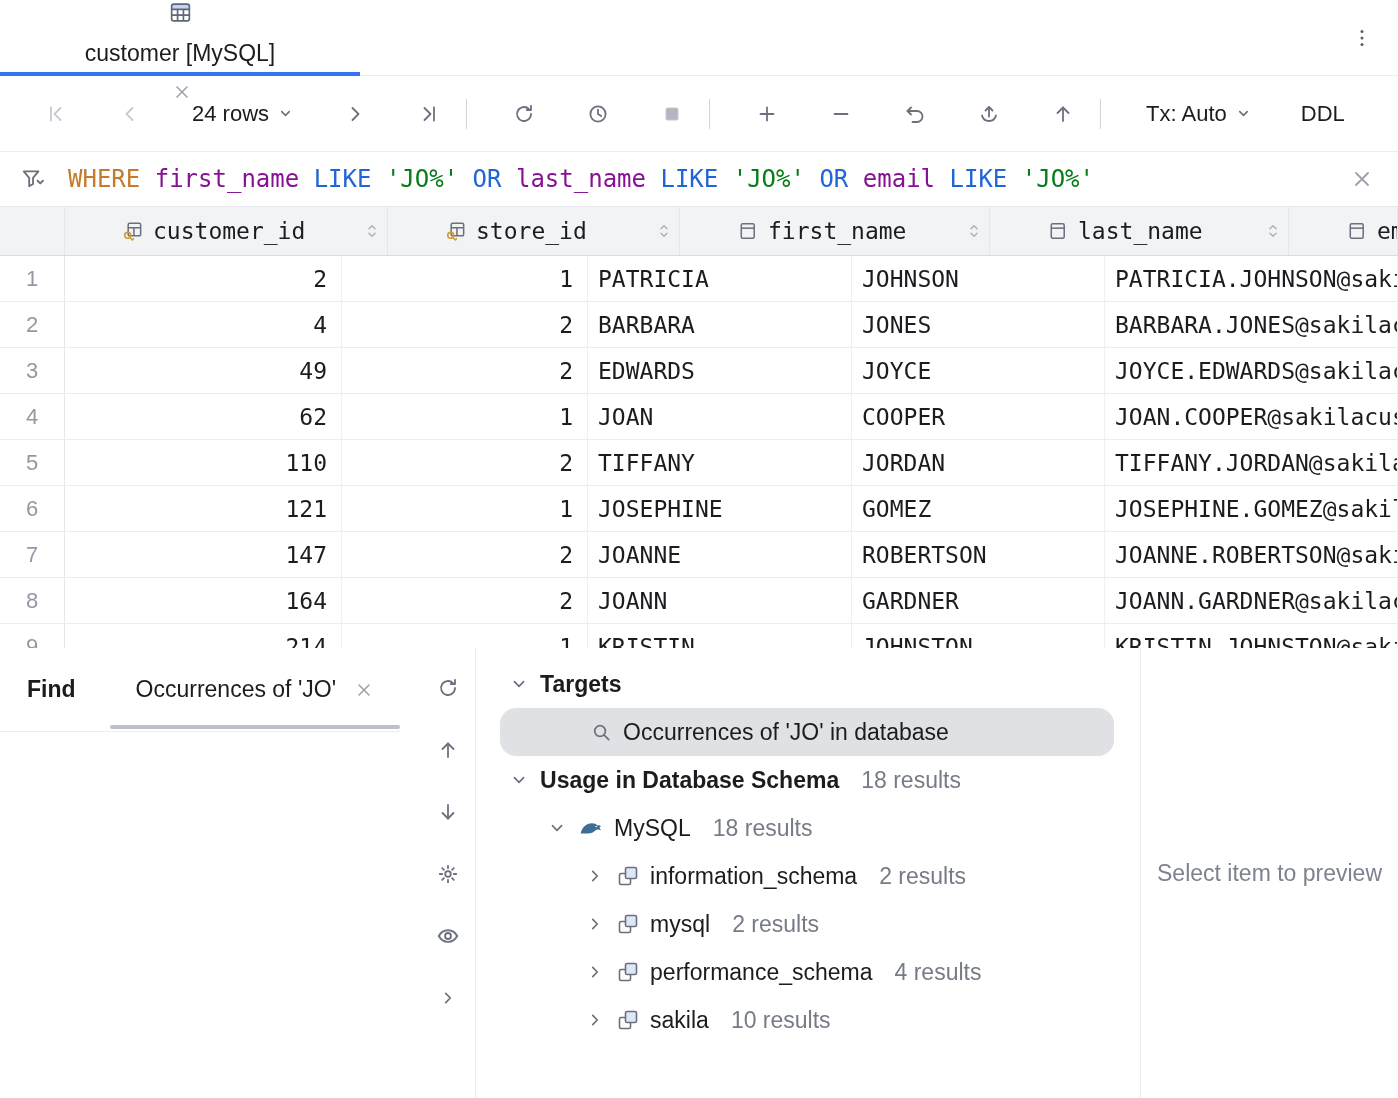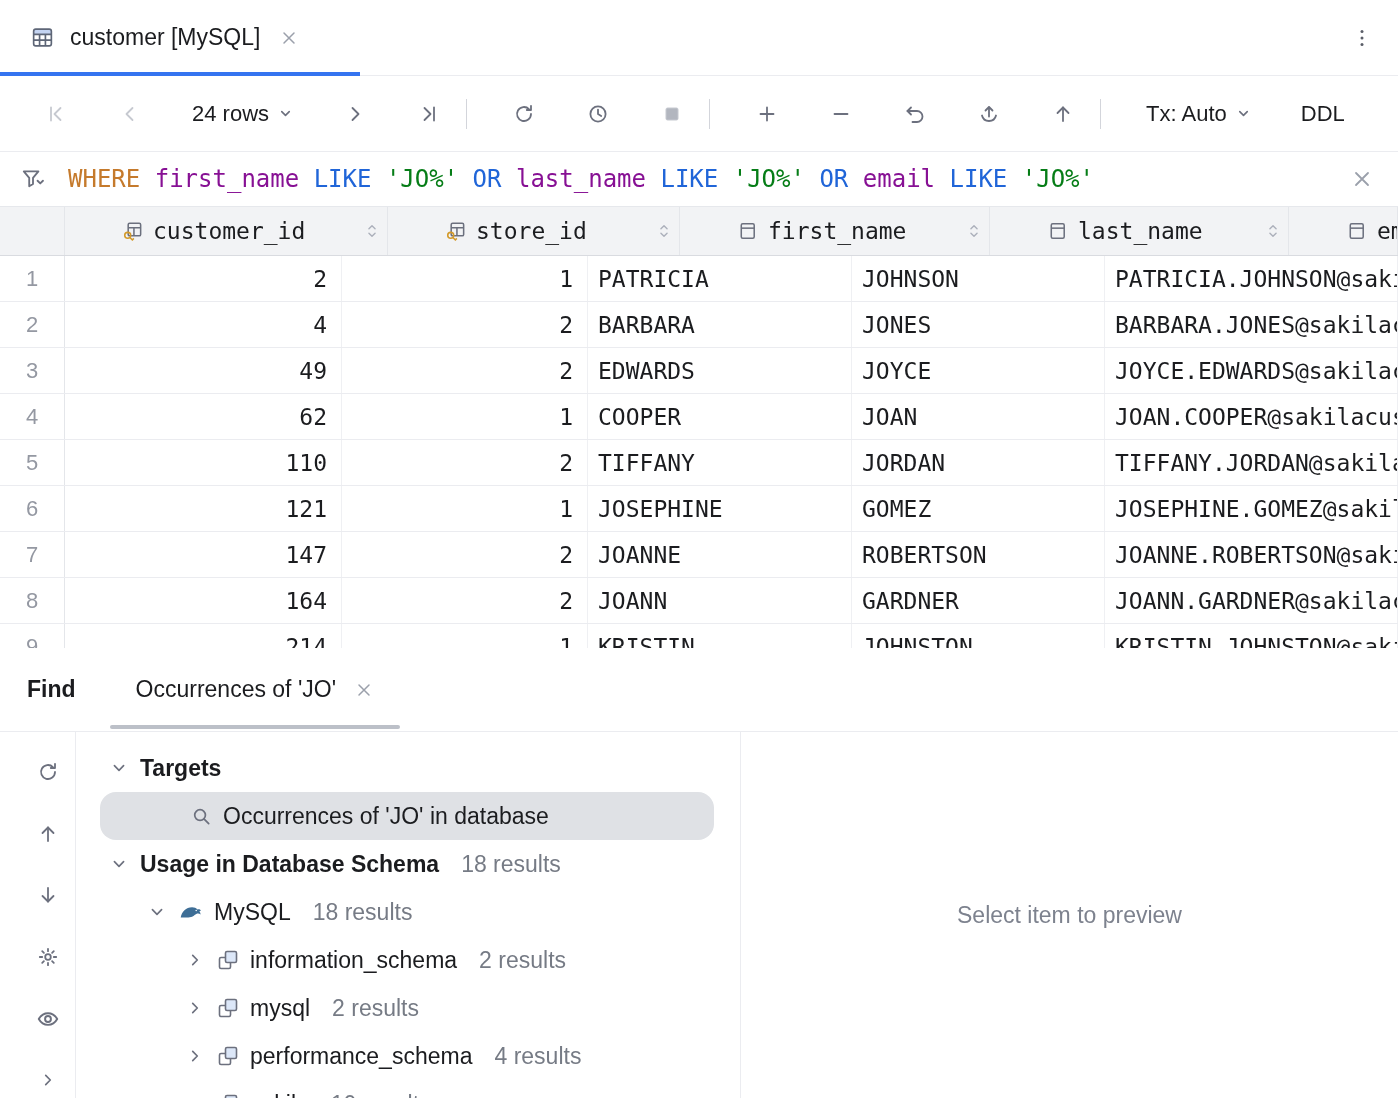--- a/index.html
+++ b/index.html
@@ -3,21 +3,21 @@
 <meta charset="utf-8">
 <style>
   * { margin:0; padding:0; box-sizing:border-box; }
   html,body { width:1398px; height:1098px; overflow:hidden; background:#fff;
     font-family:"Liberation Sans","DejaVu Sans",sans-serif; font-size:22px; color:#1B1C1F; }
   button { background:transparent; border:0; padding:0; cursor:pointer; font:inherit; color:inherit;margin-left:20px; }
   .icon svg { display:block; }
 
   
   .tabbar { height:76px; display:flex; align-items:center; position:relative; border-bottom:1px solid #EBECF0; background:#fff; }
-  .tab { position:relative; height:100%; display:flex; align-items:center; gap:15px; padding:0 30px; width:360px; }
+  .tab { position:relative; height:100%; display:flex; align-items:center; gap:15px; padding:0 30px; width:360px;flex-direction:column; }
   .tab-title { font-size:23px; white-space:nowrap; }
   .tab-close { margin-left:4px; display:flex; }
   .tab-underline { position:absolute; left:0; bottom:-1px; width:100%; height:4px; background:#3574F0; }
   .kebab { margin-left:auto; margin-right:16px; width:40px; height:40px; display:flex; align-items:center; justify-content:center; border-radius:6px; }
 
   
   .toolbar { height:76px; display:flex; align-items:center; padding:0 8px 0 16px; gap:14px; border-bottom:1px solid #EBECF0; background:#fff; }
   .tbtn { width:40px; height:40px; display:flex; align-items:center; justify-content:center; border-radius:6px; flex:0 0 auto; }
   .tbtn.text { width:auto; padding:0 8px; gap:9px; font-size:22px; white-space:nowrap; }
   .tbtn.disabled svg * { stroke:#C6C9D0; }
@@ -38,21 +38,21 @@
   .hcell .sort { margin-left:auto; display:flex; }
   .hname { white-space:nowrap; }
   .grid-body { height:392px; overflow:hidden; }
   .grow { display:grid; grid-template-columns:65px 277px 246px 264px 253px 1fr; height:46px; border-bottom:1px solid #EBECF0; }
   .gnum { display:flex; align-items:center; justify-content:center; color:#9498A2; font-size:22px; border-right:1px solid #E4E6EA; }
   .gcell { display:flex; align-items:center; font-family:"DejaVu Sans Mono",monospace; font-size:23px;
     padding:0 14px 0 10px; border-right:1px solid #EFF0F3; white-space:nowrap; overflow:hidden; }
   .gcell.right { justify-content:flex-end; }
 
   
-  .findpanel { height:450px; display:flex; flex-direction:column; background:#fff; }
+  .findpanel { height:450px; display:flex; flex-direction:row; background:#fff; }
   .find-header { height:84px; display:flex; align-items:center; border-bottom:1px solid #EBECF0; padding-left:27px; }
   .find-title { font-weight:700; font-size:23px; }
   .find-tab { position:relative; margin-left:34px; height:100%; display:flex; align-items:center; gap:18px; padding:0 26px; font-size:23px; white-space:nowrap; }
   .find-tab-close { display:flex; }
   .find-tab-underline { position:absolute; bottom:2px; left:0; width:100%; height:4px; background:#BCC0C8; border-radius:2px; }
   .find-body { flex:1; display:flex; overflow:hidden; }
   .find-strip { width:76px; border-right:1px solid #EBECF0; display:flex; flex-direction:column; align-items:center; padding-top:22px; gap:26px; }
   .sbtn { width:36px; height:36px; display:flex; align-items:center; justify-content:center; border-radius:6px; }
   .find-tree { width:664px; padding-top:12px; overflow:hidden; }
   .trow { height:48px; display:flex; align-items:center; gap:10px; font-size:23px; white-space:nowrap; }
@@ -369,22 +369,22 @@
           <div class="gcell right">49</div>
           <div class="gcell right">2</div>
           <div class="gcell">EDWARDS</div>
           <div class="gcell">JOYCE</div>
           <div class="gcell">JOYCE.EDWARDS@sakilacustomer.org</div>
         </div>
         <div class="grow">
           <div class="gnum">4</div>
           <div class="gcell right">62</div>
           <div class="gcell right">1</div>
+          <div class="gcell">JOAN</div>
           <div class="gcell">COOPER</div>
-          <div class="gcell">JOAN</div>
           <div class="gcell">JOAN.COOPER@sakilacustomer.org</div>
         </div>
         <div class="grow">
           <div class="gnum">5</div>
           <div class="gcell right">110</div>
           <div class="gcell right">2</div>
           <div class="gcell">TIFFANY</div>
           <div class="gcell">JORDAN</div>
           <div class="gcell">TIFFANY.JORDAN@sakilacustomer.org</div>
         </div>

